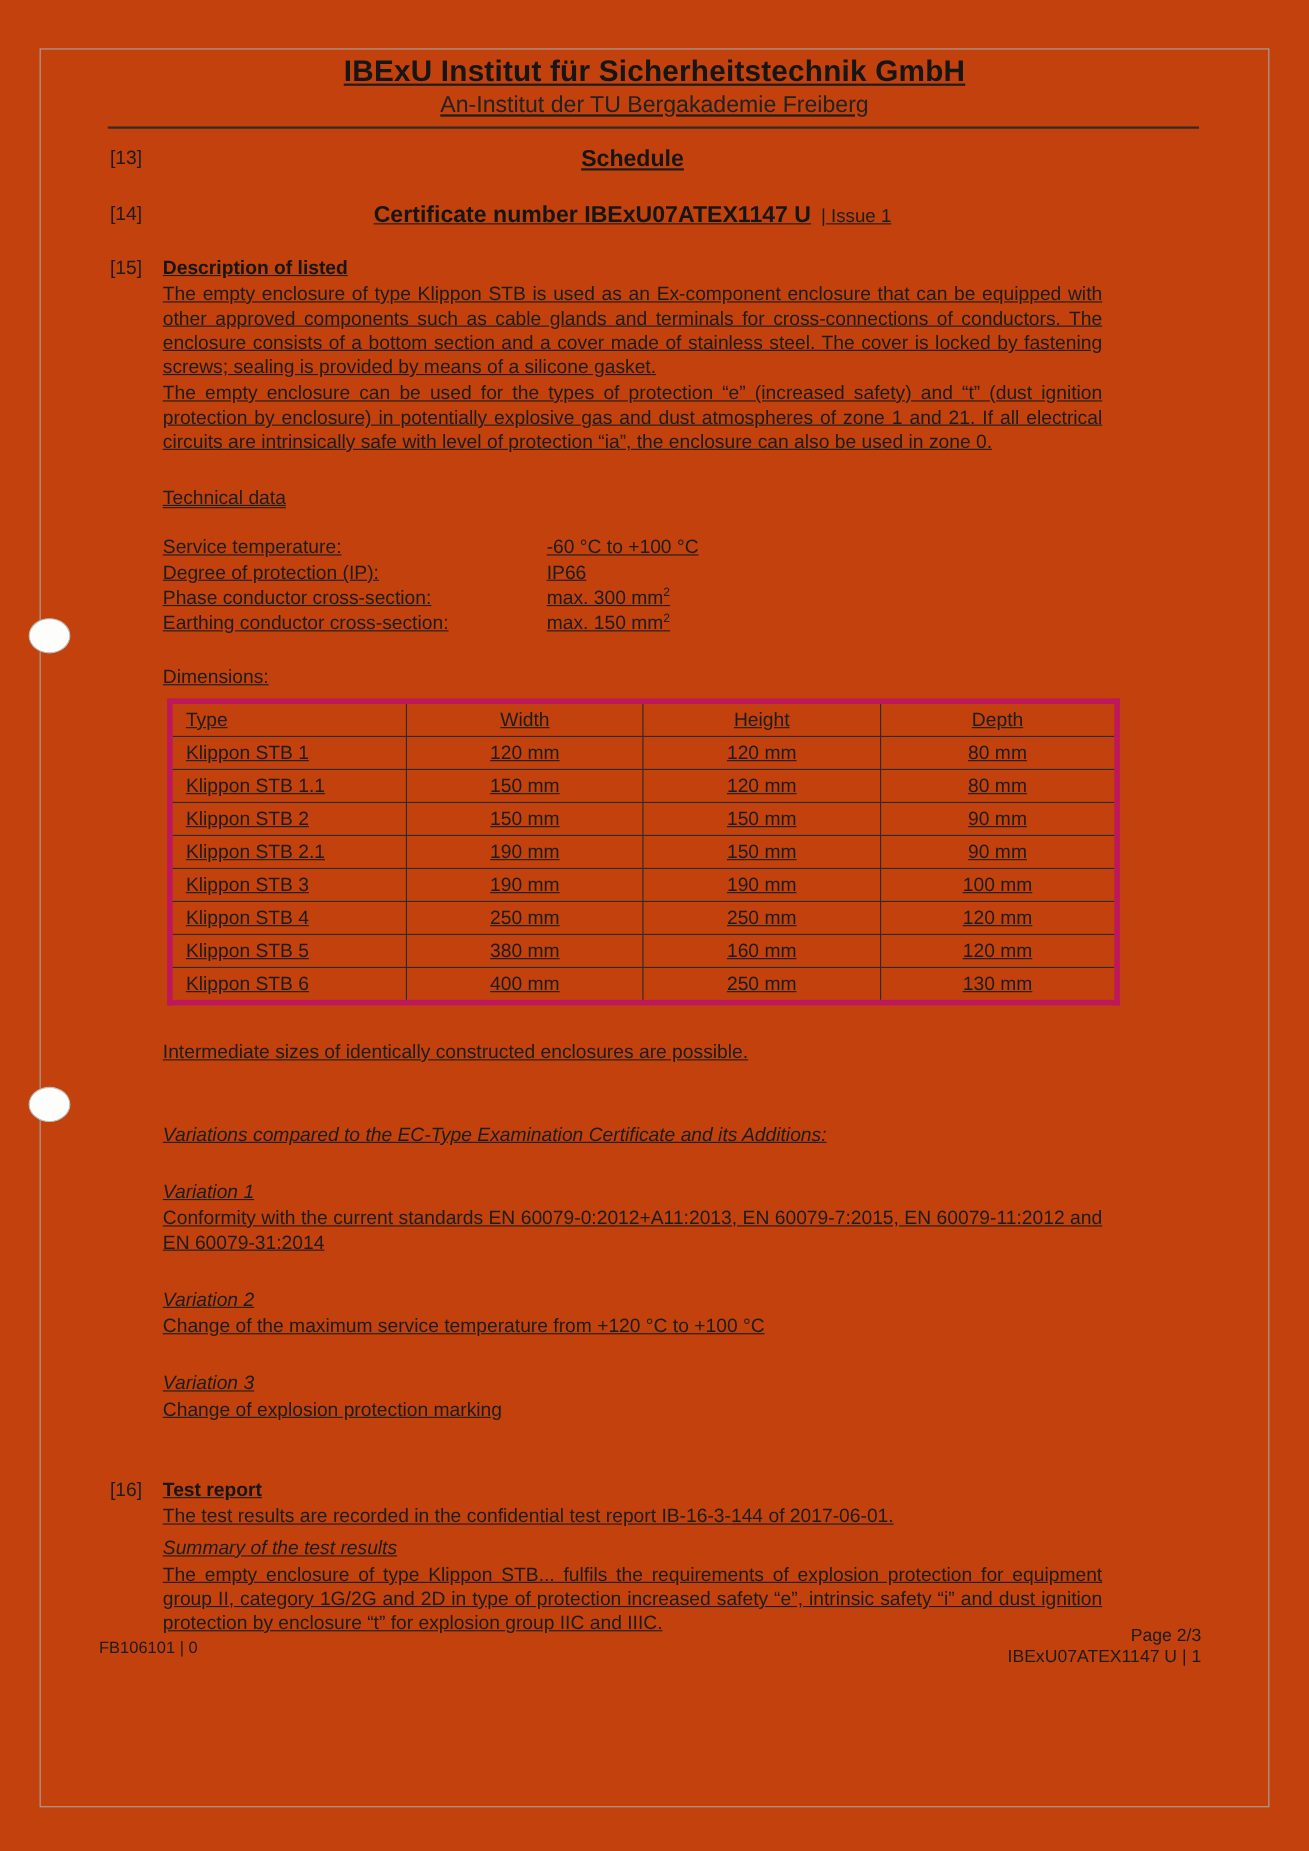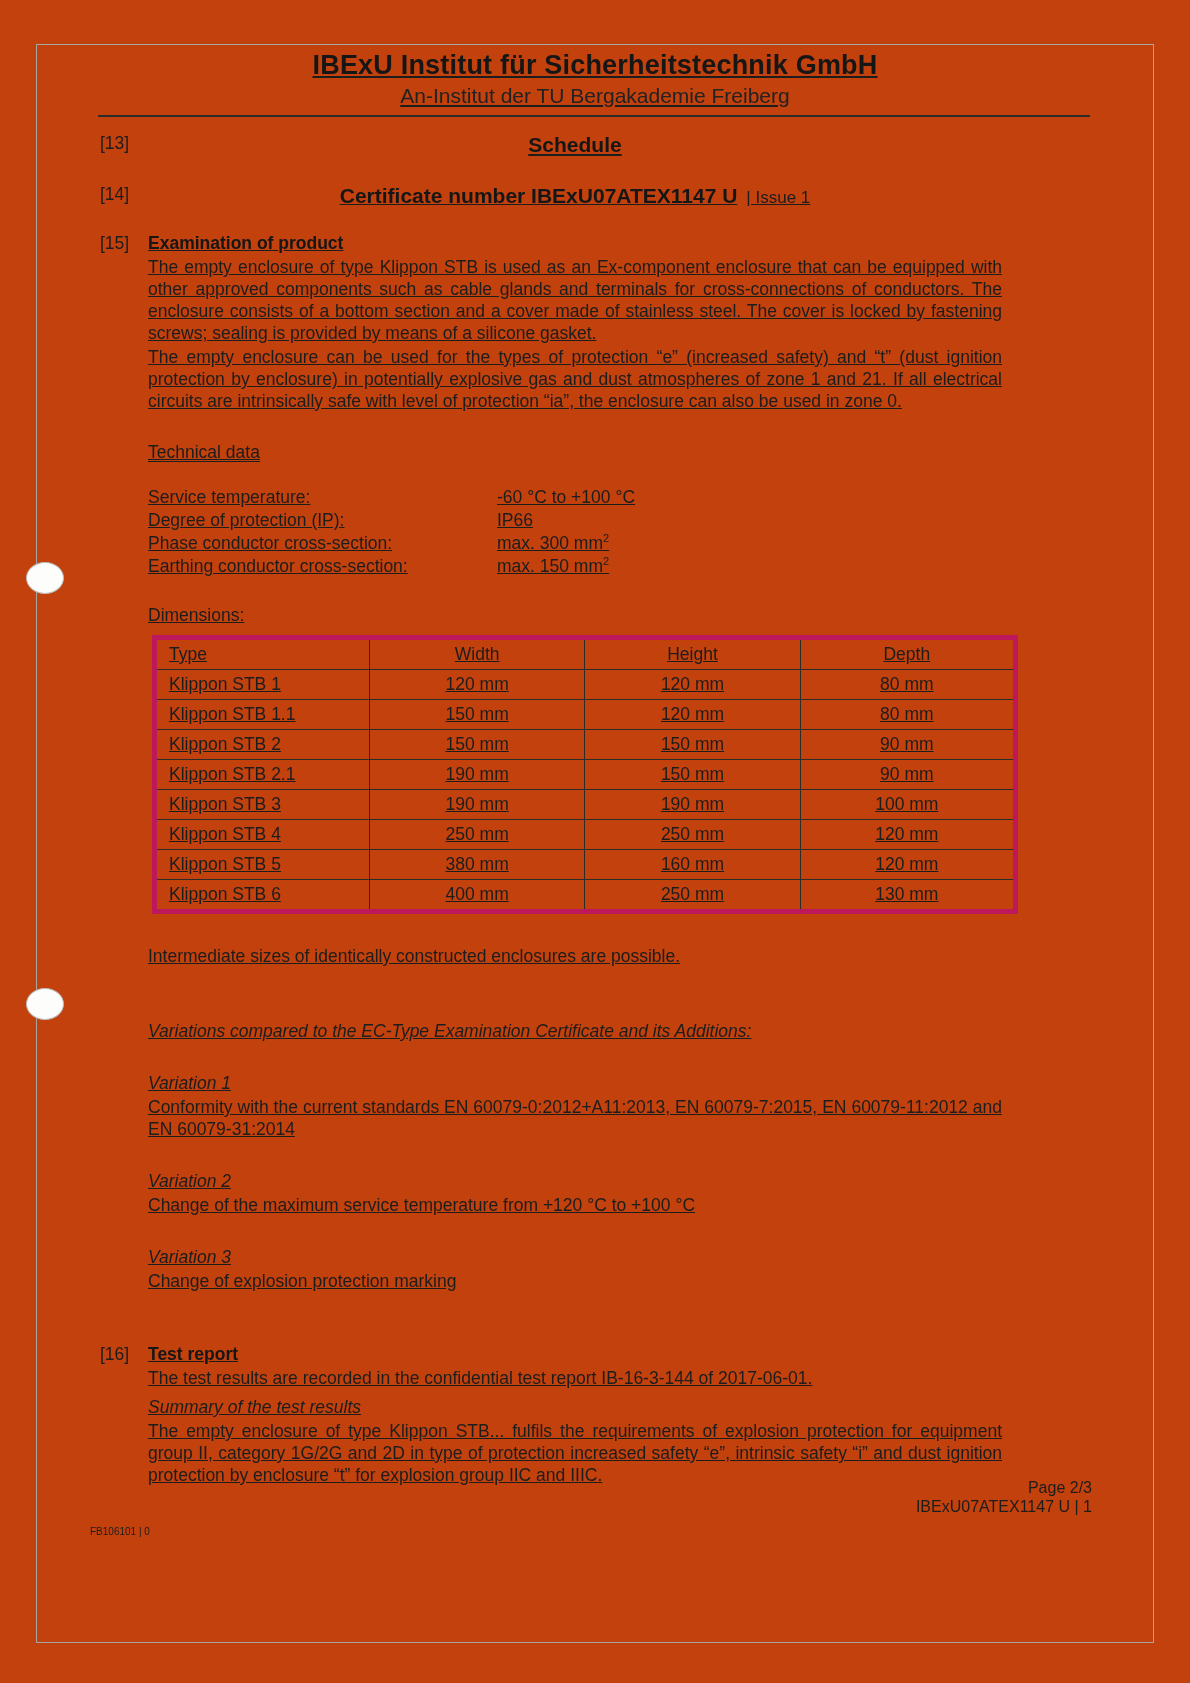--- a/index.html
+++ b/index.html
@@ -110,22 +110,22 @@
 
   .sec-16 { margin-top: 52px; }
   .tr-para1 { margin-top: 2px; }
   .tr-para2 { margin-top: 21px; }
   .summary-heading { margin-top: 8px; font-size: 17.5px; font-style: italic; }
   .summary-text { margin-top: 2px; }
 
   .footer-left {
     position: absolute;
     left: 90px;
-    top: 1526px;
-    font-size: 10px;
+    top: 1490px;
+    font-size: 15px;
   }
   .footer-right {
     position: absolute;
     right: 98px;
     top: 1478px;
     text-align: right;
     font-size: 16px;
     line-height: 19px;
     margin-left: 16px;
   }
@@ -153,21 +153,21 @@
 
     <section class="sec sec-14">
       <span class="num">[14]</span>
       <div class="cert-line">
         <span class="cert-title">Certificate number IBExU07ATEX1147 U</span><span class="cert-issue">| Issue 1</span>
       </div>
     </section>
 
     <section class="sec sec-15">
       <span class="num">[15]</span>
-      <h3 class="section-heading">Examination of product</h3>
+      <h3 class="section-heading">Description of listed</h3>
       <p class="body-text just">The empty enclosure of type Klippon STB is used as an Ex-component enclosure that can be equipped with other approved components such as cable glands and terminals for cross-connections of conductors. The enclosure consists of a bottom section and a cover made of stainless steel. The cover is locked by fastening screws; sealing is provided by means of a silicone gasket.</p>
       <p class="body-text just">The empty enclosure can be used for the types of protection “e” (increased safety) and “t” (dust ignition protection by enclosure) in potentially explosive gas and dust atmospheres of zone 1 and 21. If all electrical circuits are intrinsically safe with level of protection “ia”, the enclosure can also be used in zone 0.</p>
 
       <div class="tech-heading">Technical data</div>
 
       <div class="tech-rows">
           <div class="tech-row">
             <span class="tech-label">Service temperature:</span>
             <span class="tech-value">-60 °C to +100 °C</span>
           </div>

